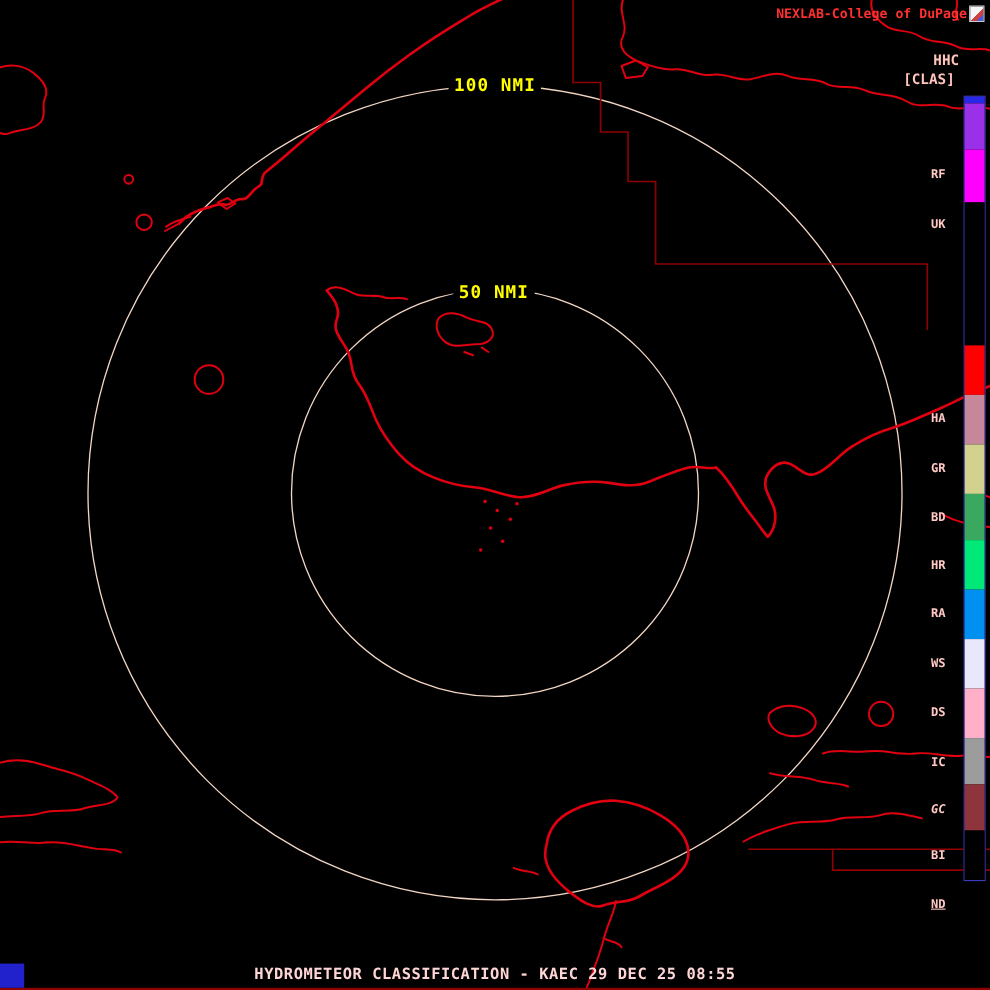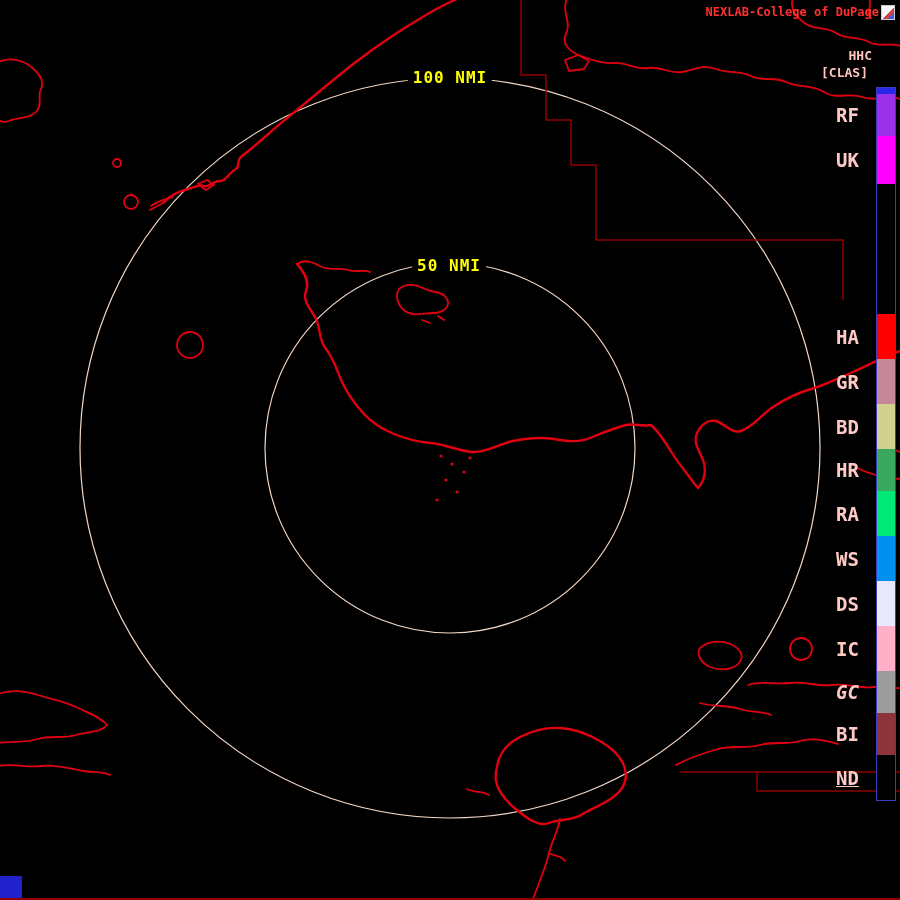--- a/index.html
+++ b/index.html
@@ -15,22 +15,22 @@
                font-size:16px;padding:1px 5px;letter-spacing:1px;white-space:nowrap;}
   #lbl100{left:450px;top:67px;}
   #lbl50{left:449px;top:255px;}
   #site-header{position:absolute;top:5px;right:5px;display:flex;align-items:flex-start;gap:2px;
                color:var(--header-text,#ff3030);font-size:12px;white-space:nowrap;}
   #logo{display:inline-block;width:12px;height:13px;border:1px solid #c8cbd4;
         background:linear-gradient(135deg,#f6f6f6 55%,#d04040 55%,#d04040 75%,#4858e0 75%);}
   #product-code{position:absolute;top:48px;right:28px;color:var(--info-text,#ffc4bb);font-size:13px;}
   #product-mode{position:absolute;top:65px;right:32px;color:var(--info-text,#ffc4bb);font-size:13px;}
   #legend-labels{position:absolute;left:836px;top:88px;width:34px;height:712px;}
-  .legend-label{position:absolute;right:0;width:100%;text-align:left;
-                color:var(--legend-label,#ffc9c4);font-size:19px;line-height:16px;}
+  .legend-label{position:absolute;right:0;width:100%;text-align:center;
+                color:var(--legend-label,#ffc9c4);font-size:11px;line-height:16px;margin-top:44px;}
   #colorbar{position:absolute;left:876px;top:87px;width:18px;border:1px solid #3c3cc0;background:#000;}
   .legend-seg{width:100%;}
   #footer{position:absolute;left:0;bottom:6px;width:100%;text-align:center;
           color:var(--footer-text,#ffd6d6);font-size:14px;letter-spacing:0.5px;white-space:nowrap;}
   #marker{position:absolute;left:0;bottom:2px;width:22px;height:22px;background:var(--marker-blue,#2222cc);z-index:3;}
   #bottom-line{position:absolute;left:0;right:0;bottom:0;height:2px;background:var(--boundary,#8f0000);}
 </style>
 </head>
 <body>
 
@@ -132,15 +132,16 @@
         <div class="legend-seg" style="height: 45px; background: rgb(0, 232, 120);"></div>
         <div class="legend-seg" style="height: 45px; background: rgb(0, 144, 240);"></div>
         <div class="legend-seg" style="height: 45px; background: rgb(232, 232, 250);"></div>
         <div class="legend-seg" style="height: 45px; background: rgb(255, 176, 200);"></div>
         <div class="legend-seg" style="height: 42px; background: rgb(156, 156, 156);"></div>
         <div class="legend-seg" style="height: 42px; background: rgb(142, 52, 60);"></div>
         <div class="legend-seg" style="height: 45px; background: rgb(0, 0, 0);"></div>
       </div>
   </div>
 
+  <div id="footer">HYDROMETEOR CLASSIFICATION - KAEC 29 DEC 25 08:55</div>
   <div id="marker"></div>
   <div id="bottom-line"></div>
 </div>
 
 </body></html>

